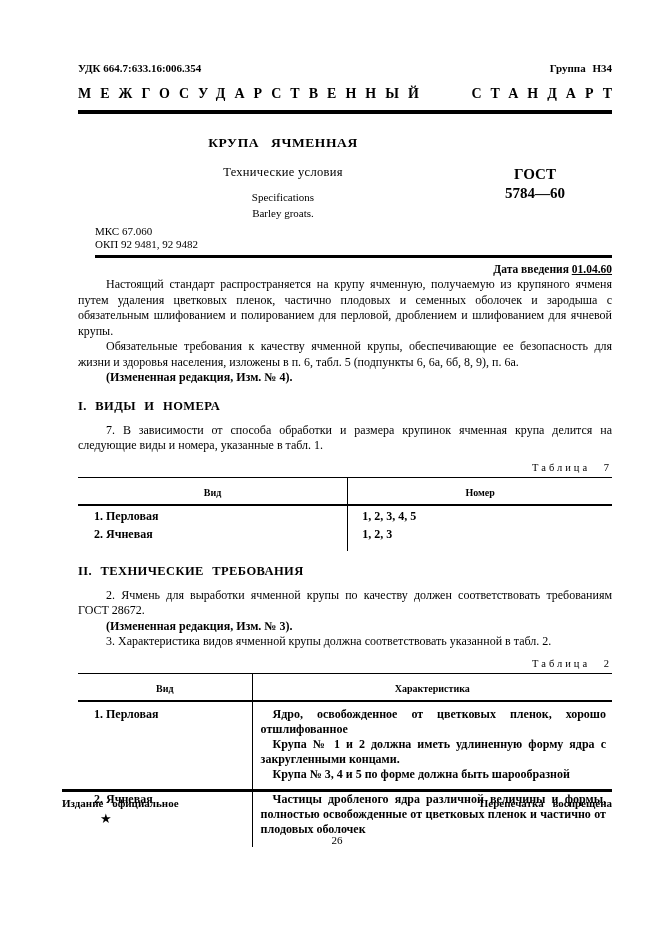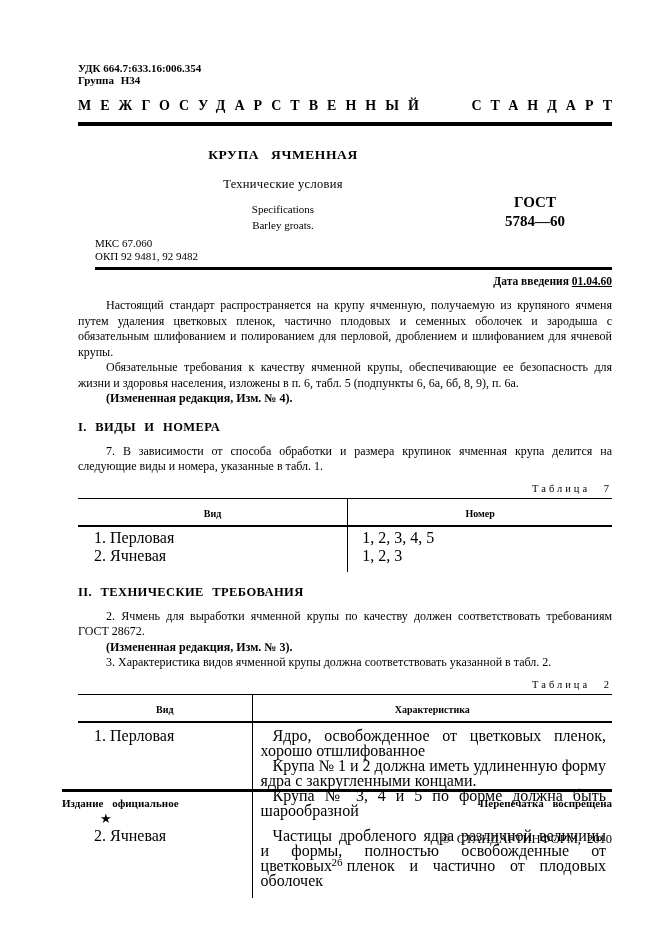--- a/index.html
+++ b/index.html
@@ -10,21 +10,21 @@
     background: #ffffff;
     color: #000000;
     font-family: "Liberation Serif", "DejaVu Serif", serif;
     overflow: hidden;
     margin: 0 auto;
   }
   .content { margin: 0 49px 0 78px; padding-top: 62px; }
   .b { font-weight: bold; }
   .u { text-decoration: underline; }
 
-  .udk-row { display: flex; justify-content: space-between; font-size: 11px; font-weight: bold; flex-direction: column; }
+  .udk-row { display: flex; justify-content: space-between; font-size: 11px; font-weight: bold; }
   .udk-row .grp { word-spacing: 4px; }
 
   .std-name {
     display: flex; justify-content: space-between;
     margin-top: 12px; font-size: 14px; font-weight: bold; white-space: nowrap;
   }
   .std-name span { letter-spacing: 9px; }
   .std-name span:last-child { margin-right: -9px; }
 
   .rule { background: #000; }
@@ -32,40 +32,40 @@
   .rule-mid { height: 3px; }
 
   .title-area { position: relative; height: 84px; margin-top: 21px; }
   .title-col { width: 410px; text-align: center; }
   .doc-title { font-size: 13.5px; font-weight: bold; letter-spacing: 0.6px; word-spacing: 8px; }
   .doc-subtitle { margin-top: 14px; font-size: 12.5px; font-weight: normal; letter-spacing: 0.3px; }
   .doc-en { margin-top: 11px; font-size: 11px; line-height: 12px; }
   .doc-en + .doc-en { margin-top: 4px; }
   .gost-box {
     position: absolute; top: 30px; right: 12px; width: 130px;
-    text-align: center; font-size: 15px; font-weight: bold; line-height: 19px; margin-top: 16px;
+    text-align: center; font-size: 15px; font-weight: bold; line-height: 19px;
   }
   .codes { margin-top: 6px; font-size: 11px; line-height: 13px; margin-left: 17px; }
   .codes .rule-mid { margin-top: 4px; }
   .date-row { margin-top: 5px; text-align: right; font-size: 11.5px; font-weight: bold; }
 
   .body-p { margin: 0; font-size: 12px; line-height: 15.5px; text-align: justify; text-indent: 28px; }
-  .body-p.first { margin-top: 11px; }
+  .body-p.first { margin-top: 2px; }
 
   .sec { margin: 13px 0 9px 0; font-size: 12.5px; font-weight: bold; word-spacing: 5px; letter-spacing: 0.4px; }
 
   .tbl-label { margin: 8px 0 4px 0; text-align: right; font-size: 10.5px; letter-spacing: 3px; word-spacing: 8px; }
 
   table.tbl { width: 100%; border-collapse: collapse; border-top: 1.5px solid #000; table-layout: fixed; }
   .tbl th {
     font-weight: bold; font-size: 10px; padding: 9px 4px 6px 4px;
     border-bottom: 2.5px solid #000; text-align: center;
   }
   .tbl .c1 { border-right: 1.5px solid #000; }
-  .tbl td { vertical-align: top; font-size: 16px; line-height: 15px; }
+  .tbl td { vertical-align: top; font-size: 12px; line-height: 15px; font-weight: bold; }
   .tbl1 td.c1 { padding: 3px 4px 0 16px; }
   .tbl1 td.c2 { padding: 3px 4px 0 14px; }
   .tbl1 tr:last-child td { padding-bottom: 9px; }
   .tbl2 td.c1 { padding: 5px 4px 0 16px; }
   .tbl2 td.c2 { padding: 5px 6px 0 8px; }
   .tbl2 tr.row-gap td { padding-top: 10px; }
   .tbl2 tr:last-child td { padding-bottom: 10px; }
   .char-p { margin: 0; text-indent: 12px; text-align: justify; }
 
   .footer { position: absolute; left: 62px; right: 49px; top: 789px; }
@@ -184,16 +184,15 @@
 
   </div>
 
   <div class="footer">
     <div class="rule rule-mid"></div>
     <div class="foot-row">
       <span>Издание официальное</span>
       <span>Перепечатка воспрещена</span>
     </div>
     <div class="star">★</div>
-    <div class="copyright">©  СТАНДАРТИНФОРМ, 2010</div>
     <div class="page-num">26</div>
   </div>
 </div>
 
 </body></html>

